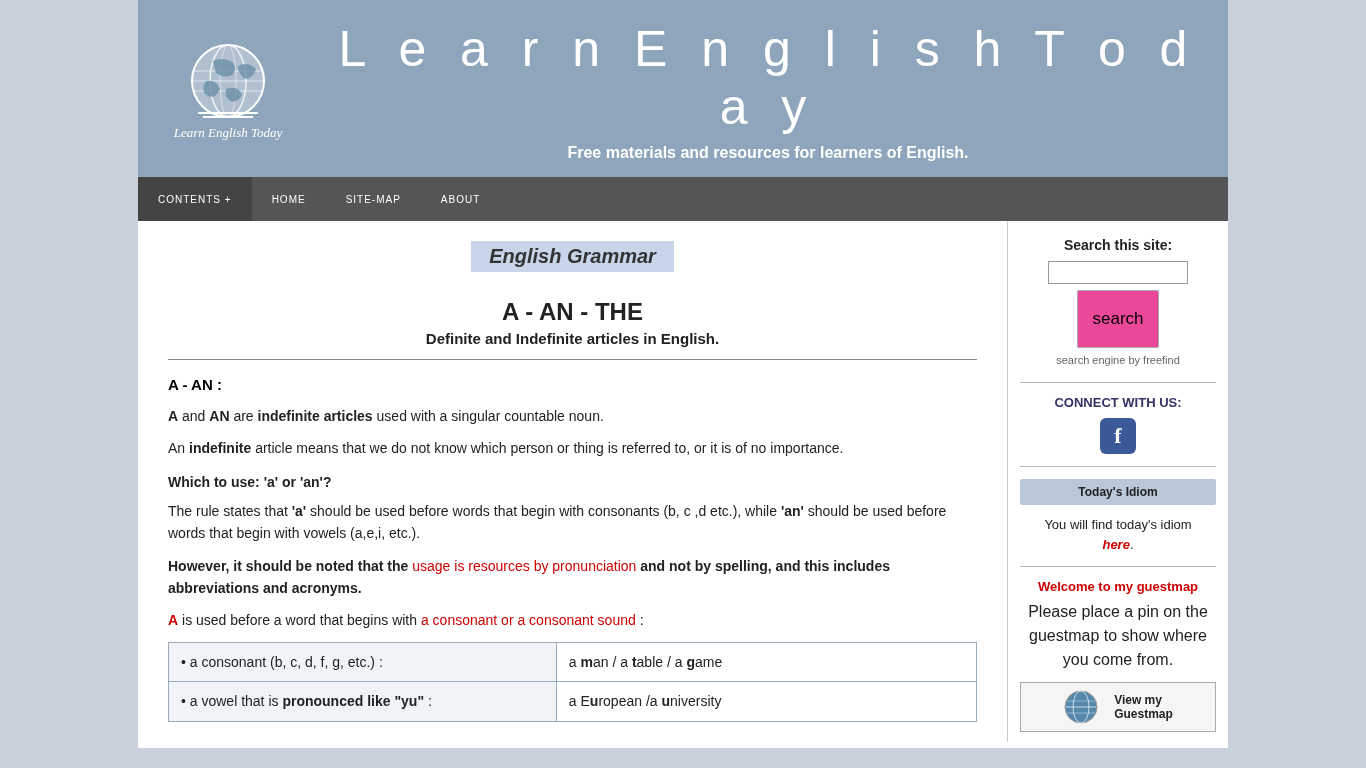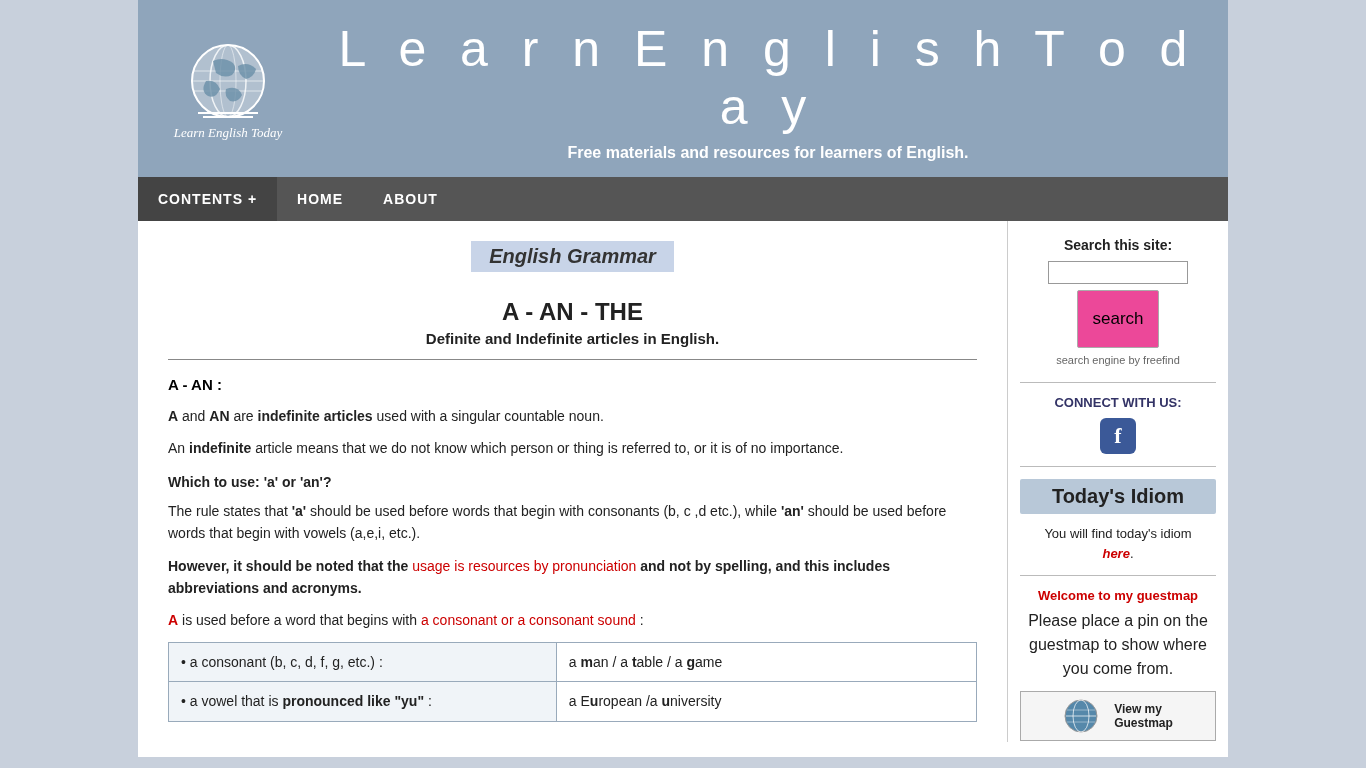--- a/index.html
+++ b/index.html
@@ -62,22 +62,22 @@
 
     
     #navbar {
       background-color: #555;
       display: flex;
       align-items: stretch;
       height: 44px;
     }
     .nav-item {
       color: #fff;
-      font-size: 14px;
-      font-weight: bold;
+      font-size: 10px;
+      font-weight: normal;
       padding: 0 20px;
       display: flex;
       align-items: center;
       cursor: pointer;
       text-decoration: none;
       letter-spacing: 1px;
     }
     .nav-item.contents {
       background-color: #444;
     }
@@ -250,21 +250,21 @@
       font-size: 22px;
       font-weight: bold;
       font-family: Georgia, serif;
       cursor: pointer;
     }
 
     #todays-idiom-box {
       background-color: #b8c8d8;
       text-align: center;
       padding: 6px 10px;
-      font-size: 20px;
+      font-size: 12px;
       font-weight: bold;
       color: #222;
       margin-bottom: 10px;
       border-radius: 2px;
     }
 
     #idiom-text {
       font-size: 13px;
       line-height: 1.5;
       text-align: center;
@@ -337,20 +337,21 @@
     </div>
     <div id="site-title-area">
       <div id="site-title">L e a r n   E n g l i s h   T o d a y</div>
       <div id="site-tagline">Free materials and resources for learners of English.</div>
     </div>
   </div>
 
   <div id="navbar">
     <a class="nav-item contents">CONTENTS +</a>
     <a class="nav-item">HOME</a>
+    <a class="nav-item">SITE-MAP</a>
     <a class="nav-item">ABOUT</a>
   </div>
 
   <div id="main-layout">
 
     <div id="content-area">
       <div id="heading-wrapper">
         <span id="page-heading">English Grammar</span>
       </div>
 

